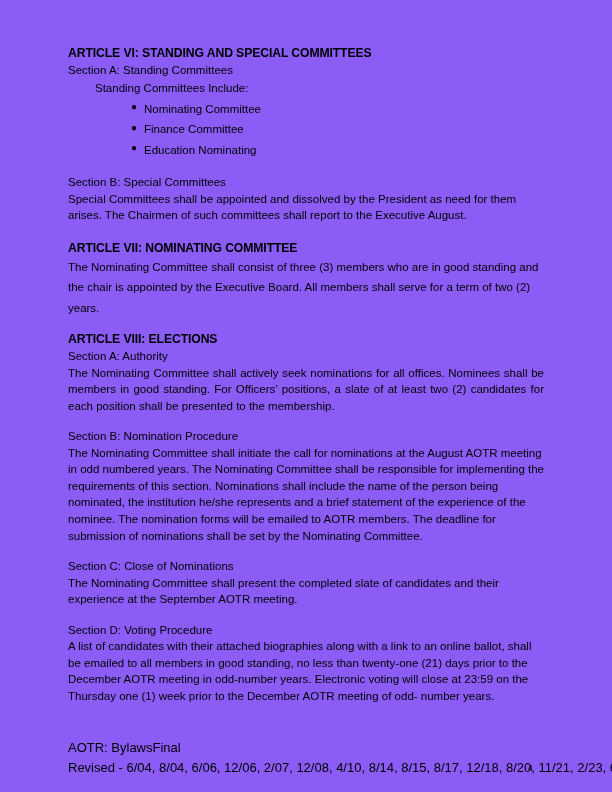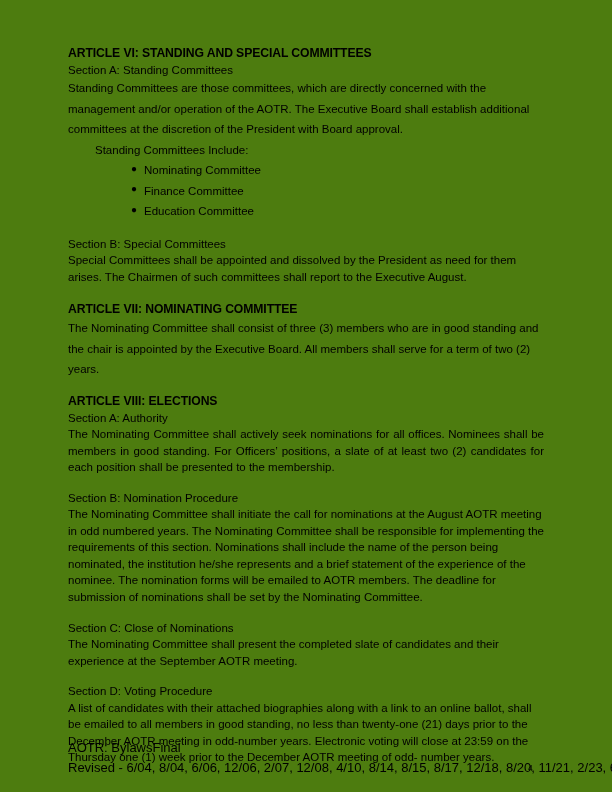--- a/index.html
+++ b/index.html
@@ -4,21 +4,21 @@
 <style>
   html, body {
     margin: 0;
     padding: 0;
     background: #ffffff;
   }
   .page {
     position: relative;
     width: 612px;
     height: 792px;
-    background: #4d7c0f;
+    background: #8b5cf6;
     font-family: "Liberation Sans", sans-serif;
     color: #000000;
     overflow: hidden;
   }
   .content {
     position: absolute;
     left: 68px;
     top: 46px;
     width: 476px;
   }
@@ -98,36 +98,35 @@
 </head>
 <body>
 
 <div class="page">
 
   <div class="content">
 
     <h1 class="article-heading">ARTICLE VI:  STANDING AND SPECIAL COMMITTEES</h1>
 
     <div class="section-heading">Section A: Standing Committees</div>
-    <p class="body-text loose">Standing Committees are those committees, which are directly concerned with the management and/or operation of the AOTR.  The Executive Board shall establish additional committees at the discretion of the President with Board approval.</p>
 
     <div class="list-intro">Standing Committees Include:</div>
 
     <ul class="committee-list">
       <li>
         <span class="bullet">●</span>
         <span>Nominating Committee</span>
       </li>
       <li>
         <span class="bullet">●</span>
         <span>Finance Committee</span>
       </li>
       <li>
         <span class="bullet">●</span>
-        <span>Education Committee</span>
+        <span>Education Nominating</span>
       </li>
     </ul>
 
     <div class="spacer-md"></div>
 
     <div class="section-heading">Section B: Special Committees</div>
     <p class="body-text">Special Committees shall be appointed and dissolved by the President as need for them arises. The Chairmen of such committees shall report to the Executive August.</p>
 
     <div class="spacer-lg"></div>
 

